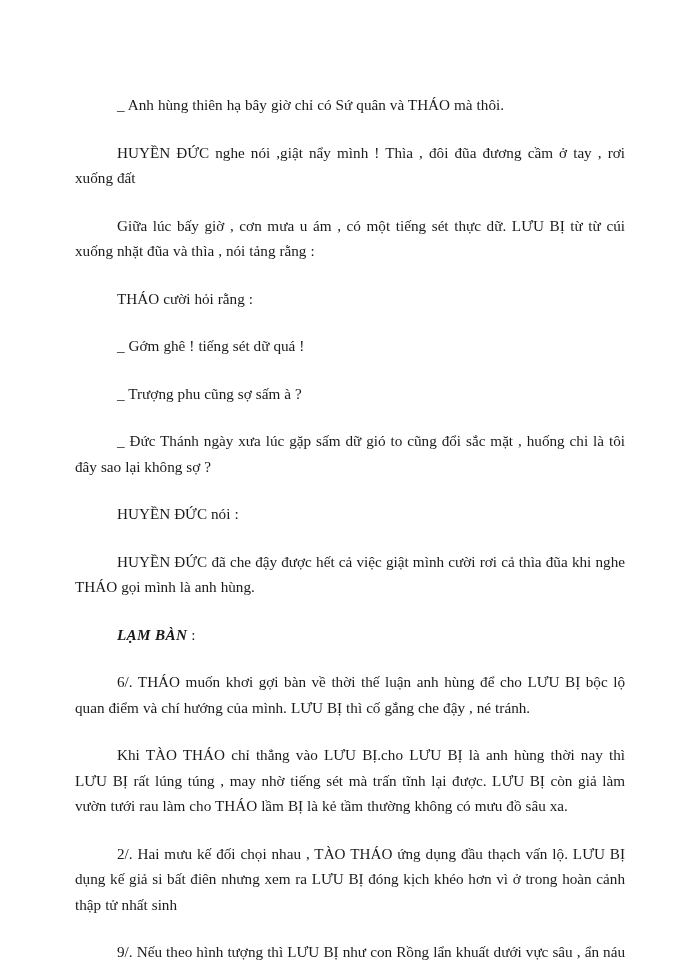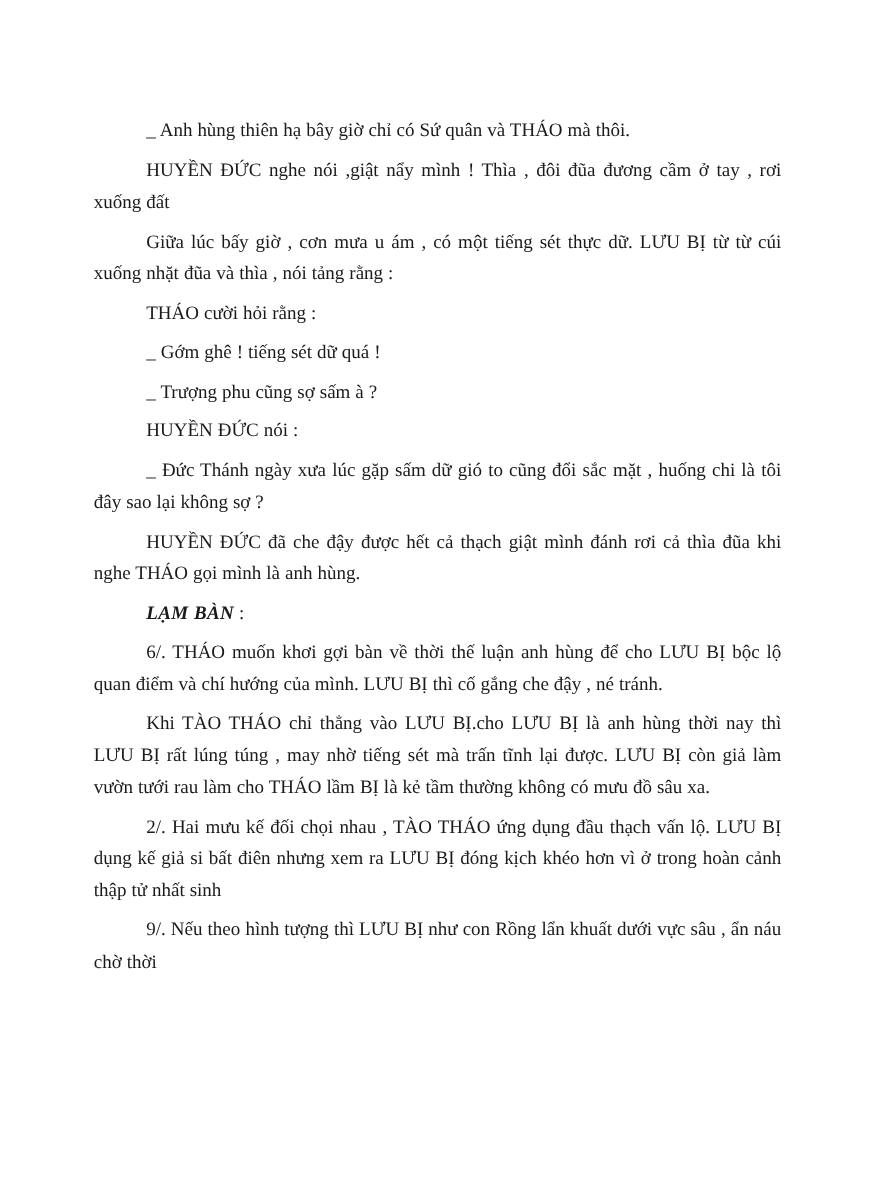--- a/index.html
+++ b/index.html
@@ -39,21 +39,21 @@
     text-align: justify;
     text-justify: inter-word;
     text-indent: 42px;
     -moz-hyphens: none;
     hyphens: none;
     word-spacing: 0.2px;
   }
 
   
   .para + .para {
-    margin-top: 6px;
+    margin-top: 22px;
   }
 
   .heading-lam-ban {
     font-weight: bold;
     font-style: italic;
     letter-spacing: 0.3px;
   }
 
   .heading-colon {
     font-weight: normal;
@@ -65,23 +65,23 @@
 
 <div class="page">
   <div class="text-column">
 
     <p class="para">_ Anh hùng thiên hạ bây giờ chỉ có Sứ quân và THÁO mà thôi.</p>
     <p class="para">HUYỀN ĐỨC nghe nói ,giật nẩy mình ! Thìa , đôi đũa đương cầm ở tay , rơi xuống đất</p>
     <p class="para">Giữa lúc bấy giờ , cơn mưa u ám , có một tiếng sét thực dữ. LƯU BỊ từ từ cúi xuống nhặt đũa và thìa , nói tảng rằng :</p>
     <p class="para">THÁO cười hỏi rằng :</p>
     <p class="para">_ Gớm ghê ! tiếng sét dữ quá !</p>
     <p class="para">_ Trượng phu cũng sợ sấm à ?</p>
+    <p class="para">_ Đức Thánh ngày xưa lúc gặp sấm dữ gió to cũng đổi sắc mặt , huống chi là tôi đây sao lại không sợ ?</p>
     <p class="para">HUYỀN ĐỨC nói :</p>
-    <p class="para">_ Đức Thánh ngày xưa lúc gặp sấm dữ gió to cũng đổi sắc mặt , huống chi là tôi đây sao lại không sợ ?</p>
-    <p class="para">HUYỀN ĐỨC đã che đậy được hết cả thạch giật mình đánh rơi cả thìa đũa khi nghe THÁO gọi mình là anh hùng.</p>
+    <p class="para">HUYỀN ĐỨC đã che đậy được hết cả việc giật mình cười rơi cả thìa đũa khi nghe THÁO gọi mình là anh hùng.</p>
 
     <p class="para"><span class="heading-lam-ban">LẠM BÀN</span><span class="heading-colon"> :</span></p>
 
     <p class="para">6/. THÁO muốn khơi gợi bàn về thời thế luận anh hùng để cho LƯU BỊ bộc lộ quan điểm và chí hướng của mình. LƯU BỊ thì cố gắng che đậy , né tránh.</p>
     <p class="para">Khi TÀO THÁO chỉ thẳng vào LƯU BỊ.cho LƯU BỊ là anh hùng thời nay thì LƯU BỊ rất lúng túng , may nhờ tiếng sét mà trấn tĩnh lại được. LƯU BỊ còn giả làm vườn tưới rau làm cho THÁO lầm BỊ là kẻ tầm thường không có mưu đồ sâu xa.</p>
     <p class="para">2/. Hai mưu kế đối chọi nhau , TÀO THÁO ứng dụng đầu thạch vấn lộ. LƯU BỊ dụng kế giả si bất điên nhưng xem ra LƯU BỊ đóng kịch khéo hơn vì ở trong hoàn cảnh thập tử nhất sinh</p>
     <p class="para">9/. Nếu theo hình tượng thì LƯU BỊ như con Rồng lẩn khuất dưới vực sâu , ẩn náu chờ thời</p>
 
   </div>
 </div>

